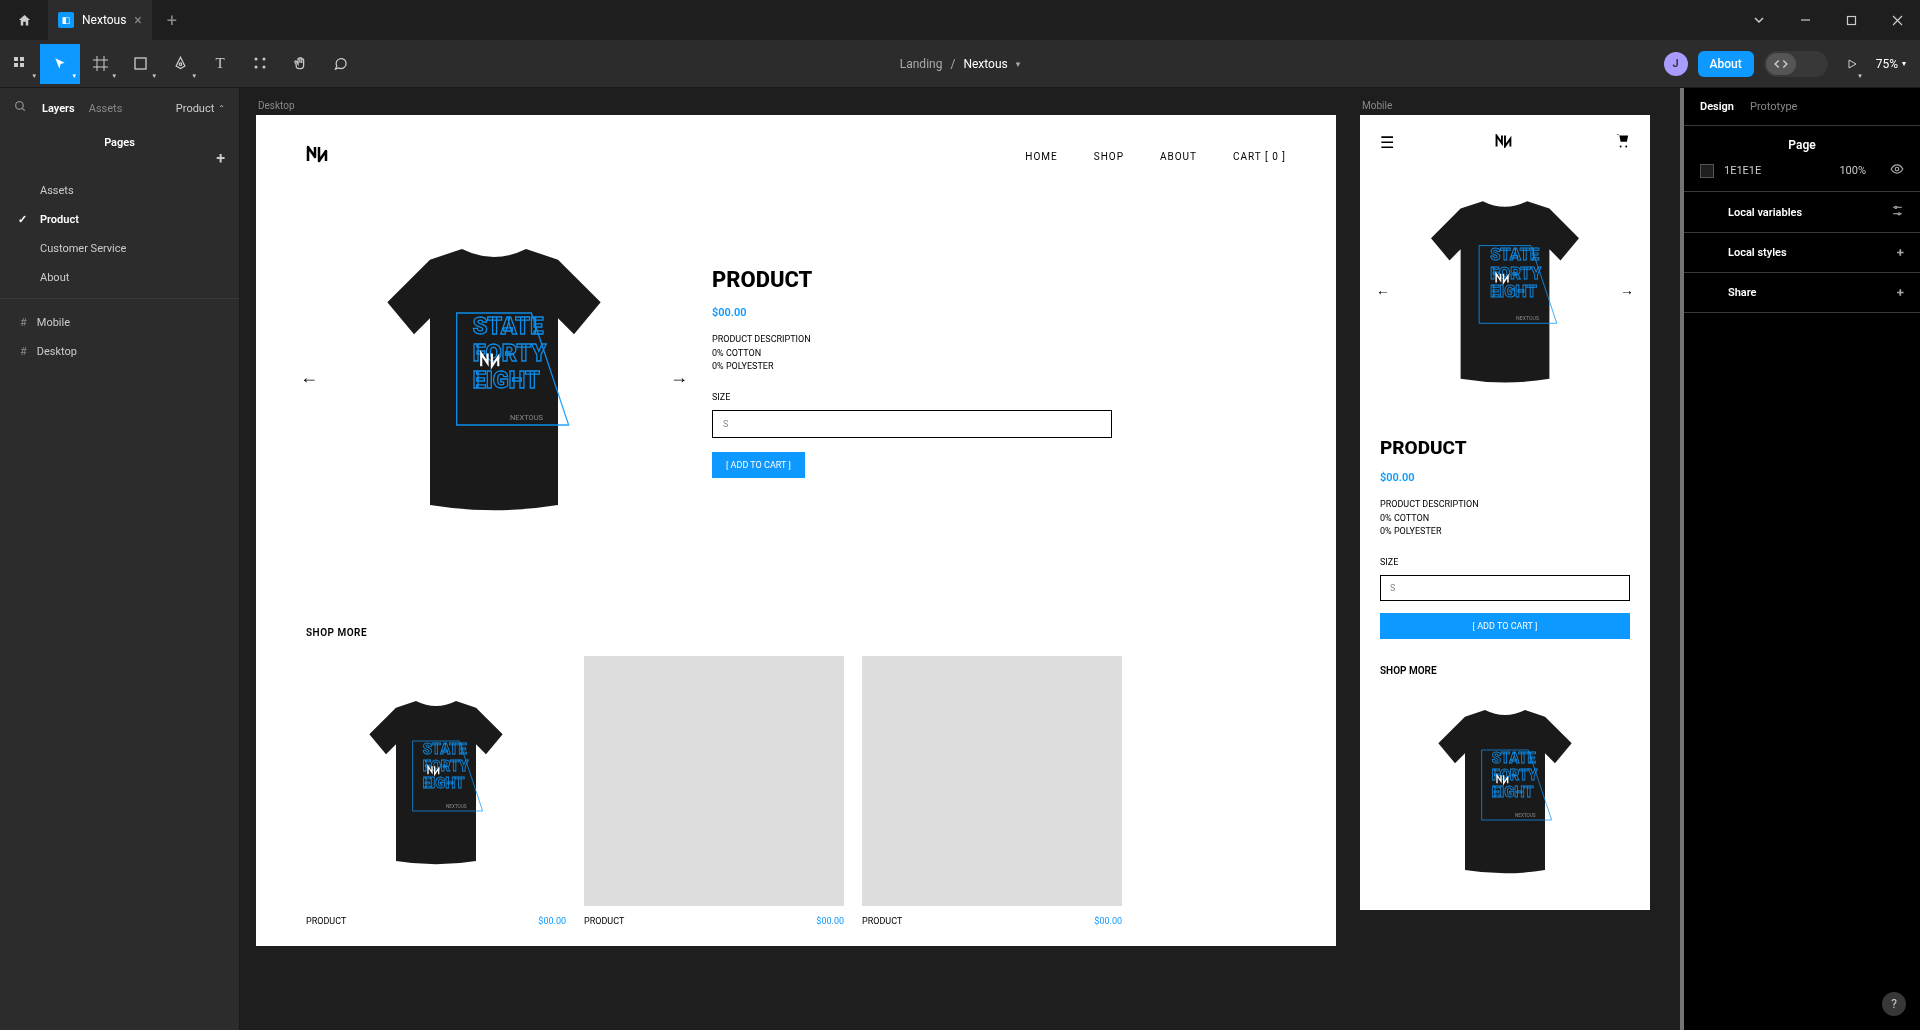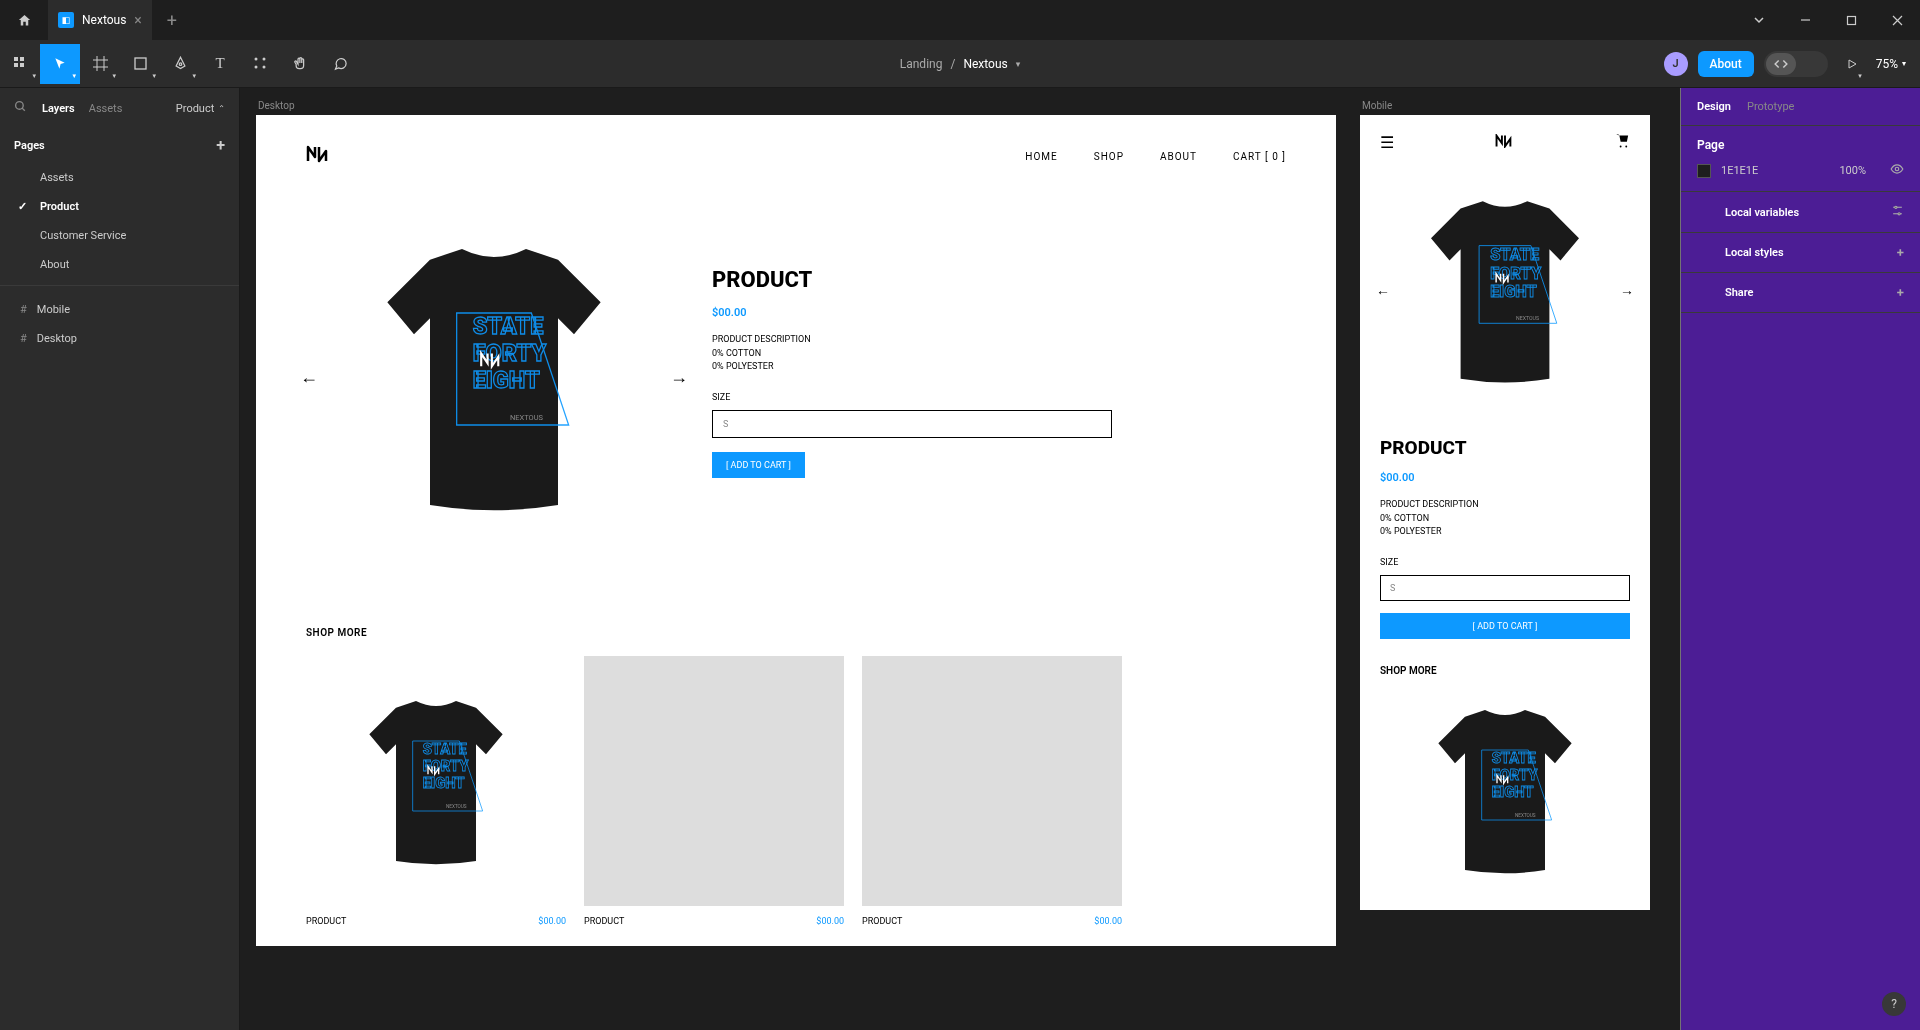--- a/index.html
+++ b/index.html
@@ -36,21 +36,21 @@
 
 .main { display: flex; height: calc(100% - 88px); }
 
 
 .left-panel { width: 240px; background: #2c2c2c; border-right: 1px solid #1a1a1a; display: flex; flex-direction: column; }
 .panel-tabs { display: flex; align-items: center; height: 40px; padding: 0 14px; gap: 14px; }
 .panel-tabs .search-ico { width:14px; }
 .panel-tab { color: #888; font-size: 11px; font-weight: 400; }
 .panel-tab.active { color: #fff; font-weight: 600; }
 .panel-tabs-right { margin-left: auto; display: flex; align-items: center; gap: 4px; color: #ccc; font-size: 11px; }
-.pages-header { display: flex; align-items: center; padding: 8px 14px; color: #fff; font-weight: 600; font-size: 11px; }
+.pages-header { display: flex; align-items: center; padding: 8px 14px; color: #fff; font-weight: 600; font-size: 11px; flex-direction: column; }
 .pages-header .plus { margin-left: auto; color: #ccc; font-size: 16px; }
 .page-item { padding: 8px 14px 8px 40px; color: #ccc; font-size: 11px; position: relative; }
 .page-item.active { color: #fff; font-weight: 600; }
 .page-item.active::before { content: '✓'; position: absolute; left: 18px; color: #fff; }
 .frame-item { display: flex; align-items: center; gap: 10px; padding: 8px 14px 8px 20px; color: #ccc; font-size: 11px; }
 .frame-ico { color: #888; }
 
 
 .canvas-wrap { flex: 1; background: #1e1e1e; overflow: auto; position: relative; padding: 12px 16px 40px 16px; }
 .frames-row { display: flex; gap: 24px; align-items: flex-start; }
@@ -94,21 +94,21 @@
 .tshirt-md { width: 240px; height: 240px; }
 .m-info { padding: 26px 20px 26px 20px; }
 .m-title { font-size: 19px; font-weight: 800; margin-bottom: 12px; }
 .m-cart-btn { background: #0d99ff; color: #fff; padding: 8px; text-align: center; font-size: 9px; }
 .m-size-select { border: 1px solid #000; padding: 7px 9px; font-size: 9px; color: #888; margin-bottom: 12px; }
 .m-shop { padding: 0 20px 20px 20px; }
 .m-shop-label { font-size: 10px; font-weight: 600; margin-bottom: 14px; }
 .tshirt-sm { width: 230px; height: 200px; margin: 0 auto; }
 
 
-.right-panel { width: 240px; background: #4c1d95; border-left: 1px solid #737373; }
+.right-panel { width: 240px; background: #000000; border-left: 4px solid #737373; text-align: center; }
 .rp-tabs { display: flex; gap: 16px; padding: 12px 16px; border-bottom: 1px solid #3a3a3a; font-size: 11px; }
 .rp-tab { color: #888; }
 .rp-tab.active { color: #fff; font-weight: 600; }
 .rp-section { padding: 12px 16px; border-bottom: 1px solid #3a3a3a; }
 .rp-section-title { font-size: 12px; color: #fff; font-weight: 600; margin-bottom: 10px; }
 .rp-row { display: flex; align-items: center; gap: 10px; font-size: 11px; color: #ccc; }
 .rp-row-title { display: flex; align-items: center; justify-content: space-between; font-size: 11px; color: #fff; font-weight: 600; padding-left: 28px; }
 .color-swatch { width: 14px; height: 14px; background: #1e1e1e; border: 1px solid #555; }
 .rp-row .pct { margin-left: auto; }
 .eye { margin-left: 14px; color: #aaa; }

